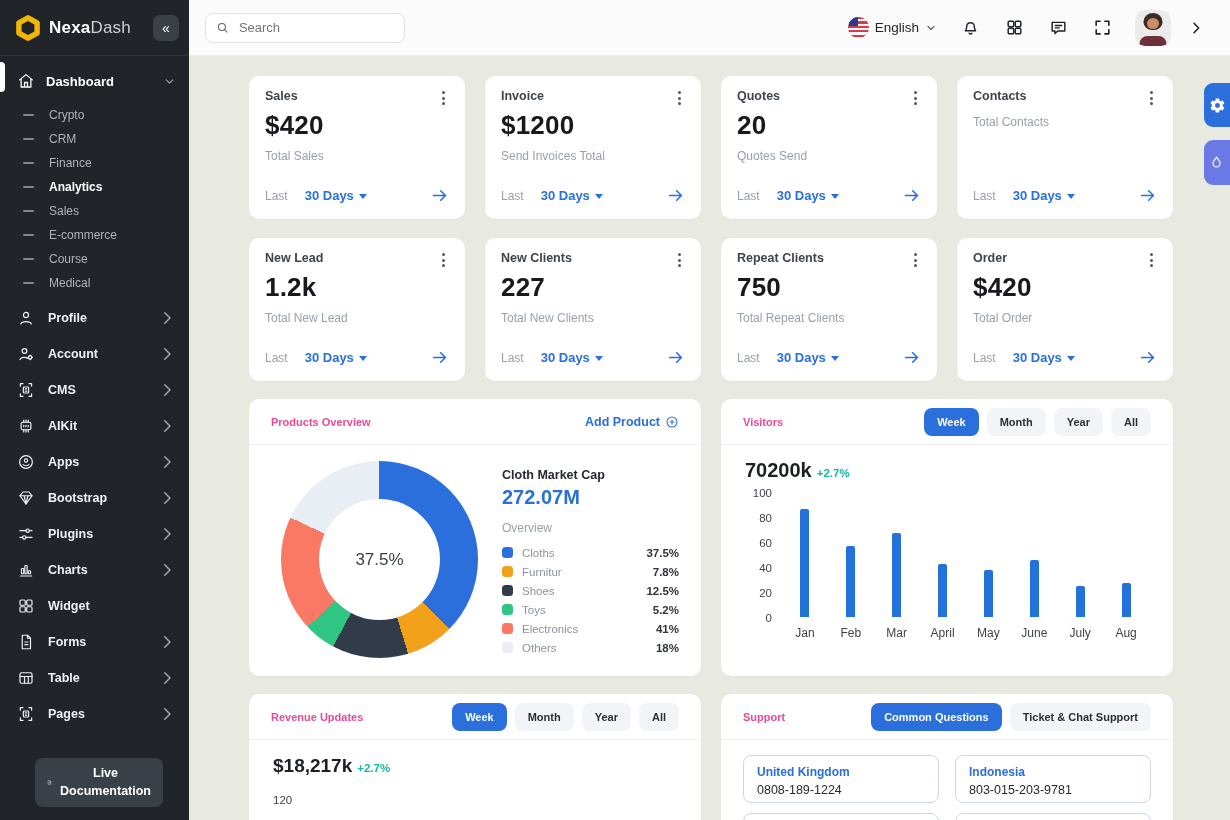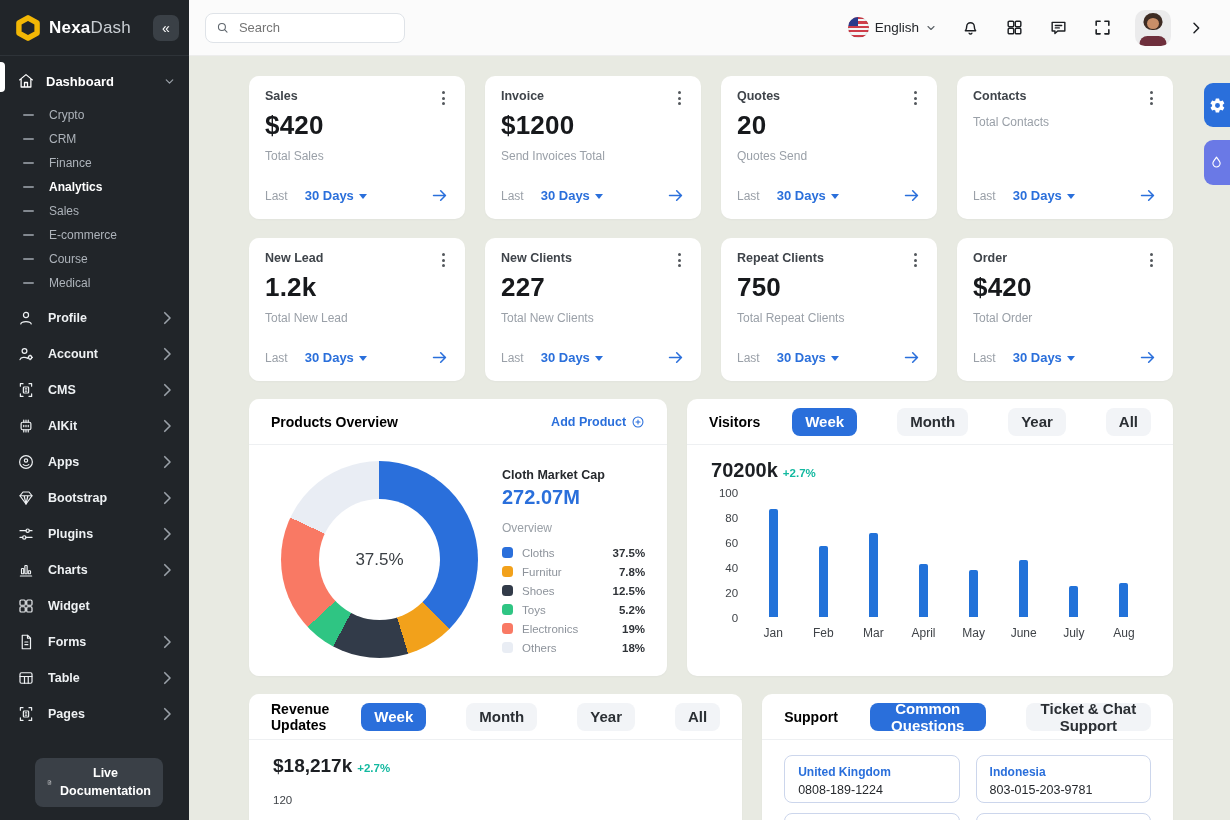--- a/index.html
+++ b/index.html
@@ -80,25 +80,25 @@
   .caret{width:0;height:0;border-left:4px solid transparent;border-right:4px solid transparent;
     border-top:5px solid #2a6fdb;margin-top:2px;}
   .foot-arrow{margin-left:auto;width:19px;height:19px;color:#2a6fdb;cursor:pointer;}
 
   .panel-grid{display:grid;grid-template-columns:1fr 1fr;gap:20px;margin-top:18px;}
   .panel{background:#fff;border-radius:10px;box-shadow:0 1px 2px rgba(30,40,60,.03);}
   .panel.tall{height:277px;}
   .panel.bottom{height:240px;}
   .panel-head{height:45px;display:flex;align-items:center;padding:0 22px;
     border-bottom:1px solid #eef0f2;}
-  .panel-title{font-size:14px;font-weight:700;color:#000000;}
+  .panel-title{font-size:11px;font-weight:700;color:#ec4899;}
   .head-right{margin-left:auto;display:flex;align-items:center;gap:8px;}
   .add-link{display:flex;align-items:center;gap:5px;color:#2a6fdb;font-size:12.5px;font-weight:700;cursor:pointer;}
-  .seg-btn{height:28px;padding:8px 13px;border-radius:8px;background:#f2f4f7;font-size:15px;
-    font-weight:700;color:#2b2f34;display:flex;align-items:center;cursor:pointer;margin-left:32px;}
+  .seg-btn{height:28px;padding:8px 13px;border-radius:8px;background:#f2f4f7;font-size:11px;
+    font-weight:700;color:#2b2f34;display:flex;align-items:center;cursor:pointer;}
   .seg-btn.active{background:#2a6fdb;color:#fff;}
 
   
   .products-body{display:flex;padding:13px 22px 0 32px;gap:24px;}
   .donut-wrap{width:197px;height:197px;position:relative;flex-shrink:0;margin-top:3px;}
   .donut{width:100%;height:100%;border-radius:50%;}
   .hole{position:absolute;inset:38px;background:#fff;border-radius:50%;display:flex;
     align-items:center;justify-content:center;font-size:17px;color:#3a3f44;}
   .legend{flex:1;padding-top:10px;min-width:0;}
   .mcap-label{font-size:12.5px;font-weight:700;color:#26292d;}
@@ -611,21 +611,21 @@
                   <span class="leg-val">12.5%</span>
                 </div>
                 <div class="leg-row">
                   <span class="leg-swatch" style="background:#2fc583"></span>
                   <span>Toys</span>
                   <span class="leg-val">5.2%</span>
                 </div>
                 <div class="leg-row">
                   <span class="leg-swatch" style="background:#f97964"></span>
                   <span>Electronics</span>
-                  <span class="leg-val">19%</span>
+                  <span class="leg-val">41%</span>
                 </div>
                 <div class="leg-row">
                   <span class="leg-swatch" style="background:#e9edf4"></span>
                   <span>Others</span>
                   <span class="leg-val">18%</span>
                 </div>
               </div>
           </div>
         </div>
       </section>

